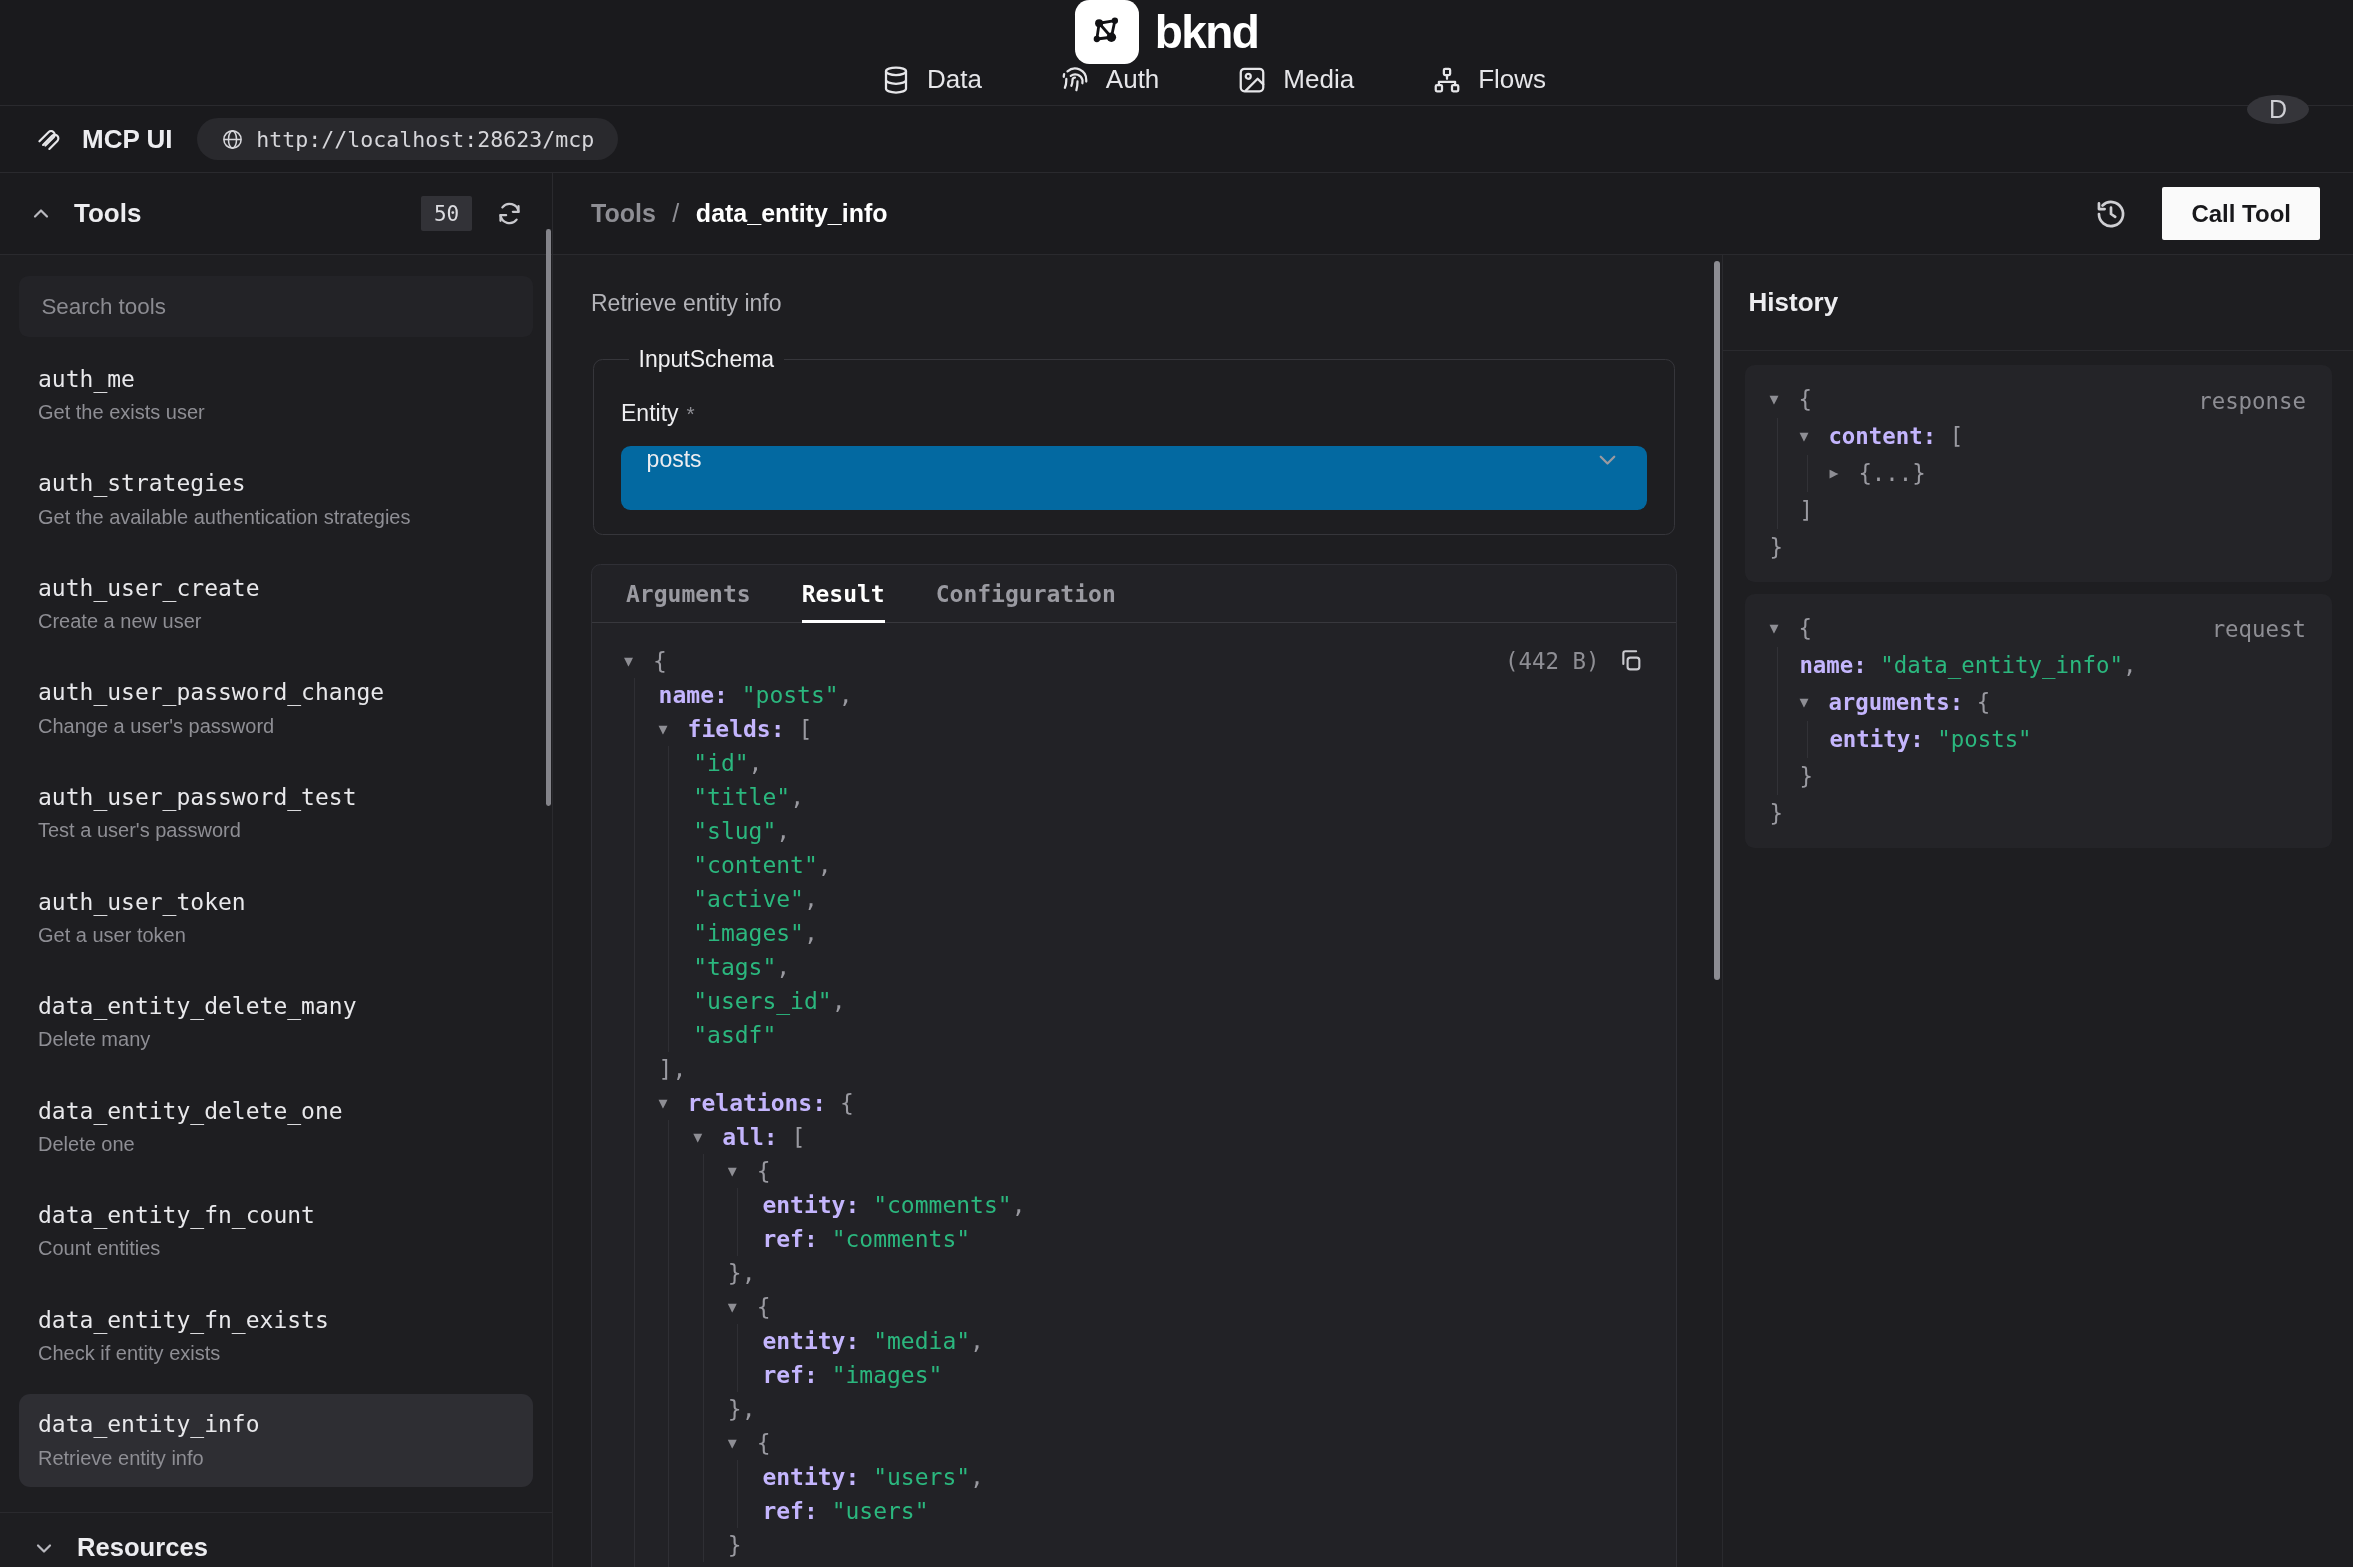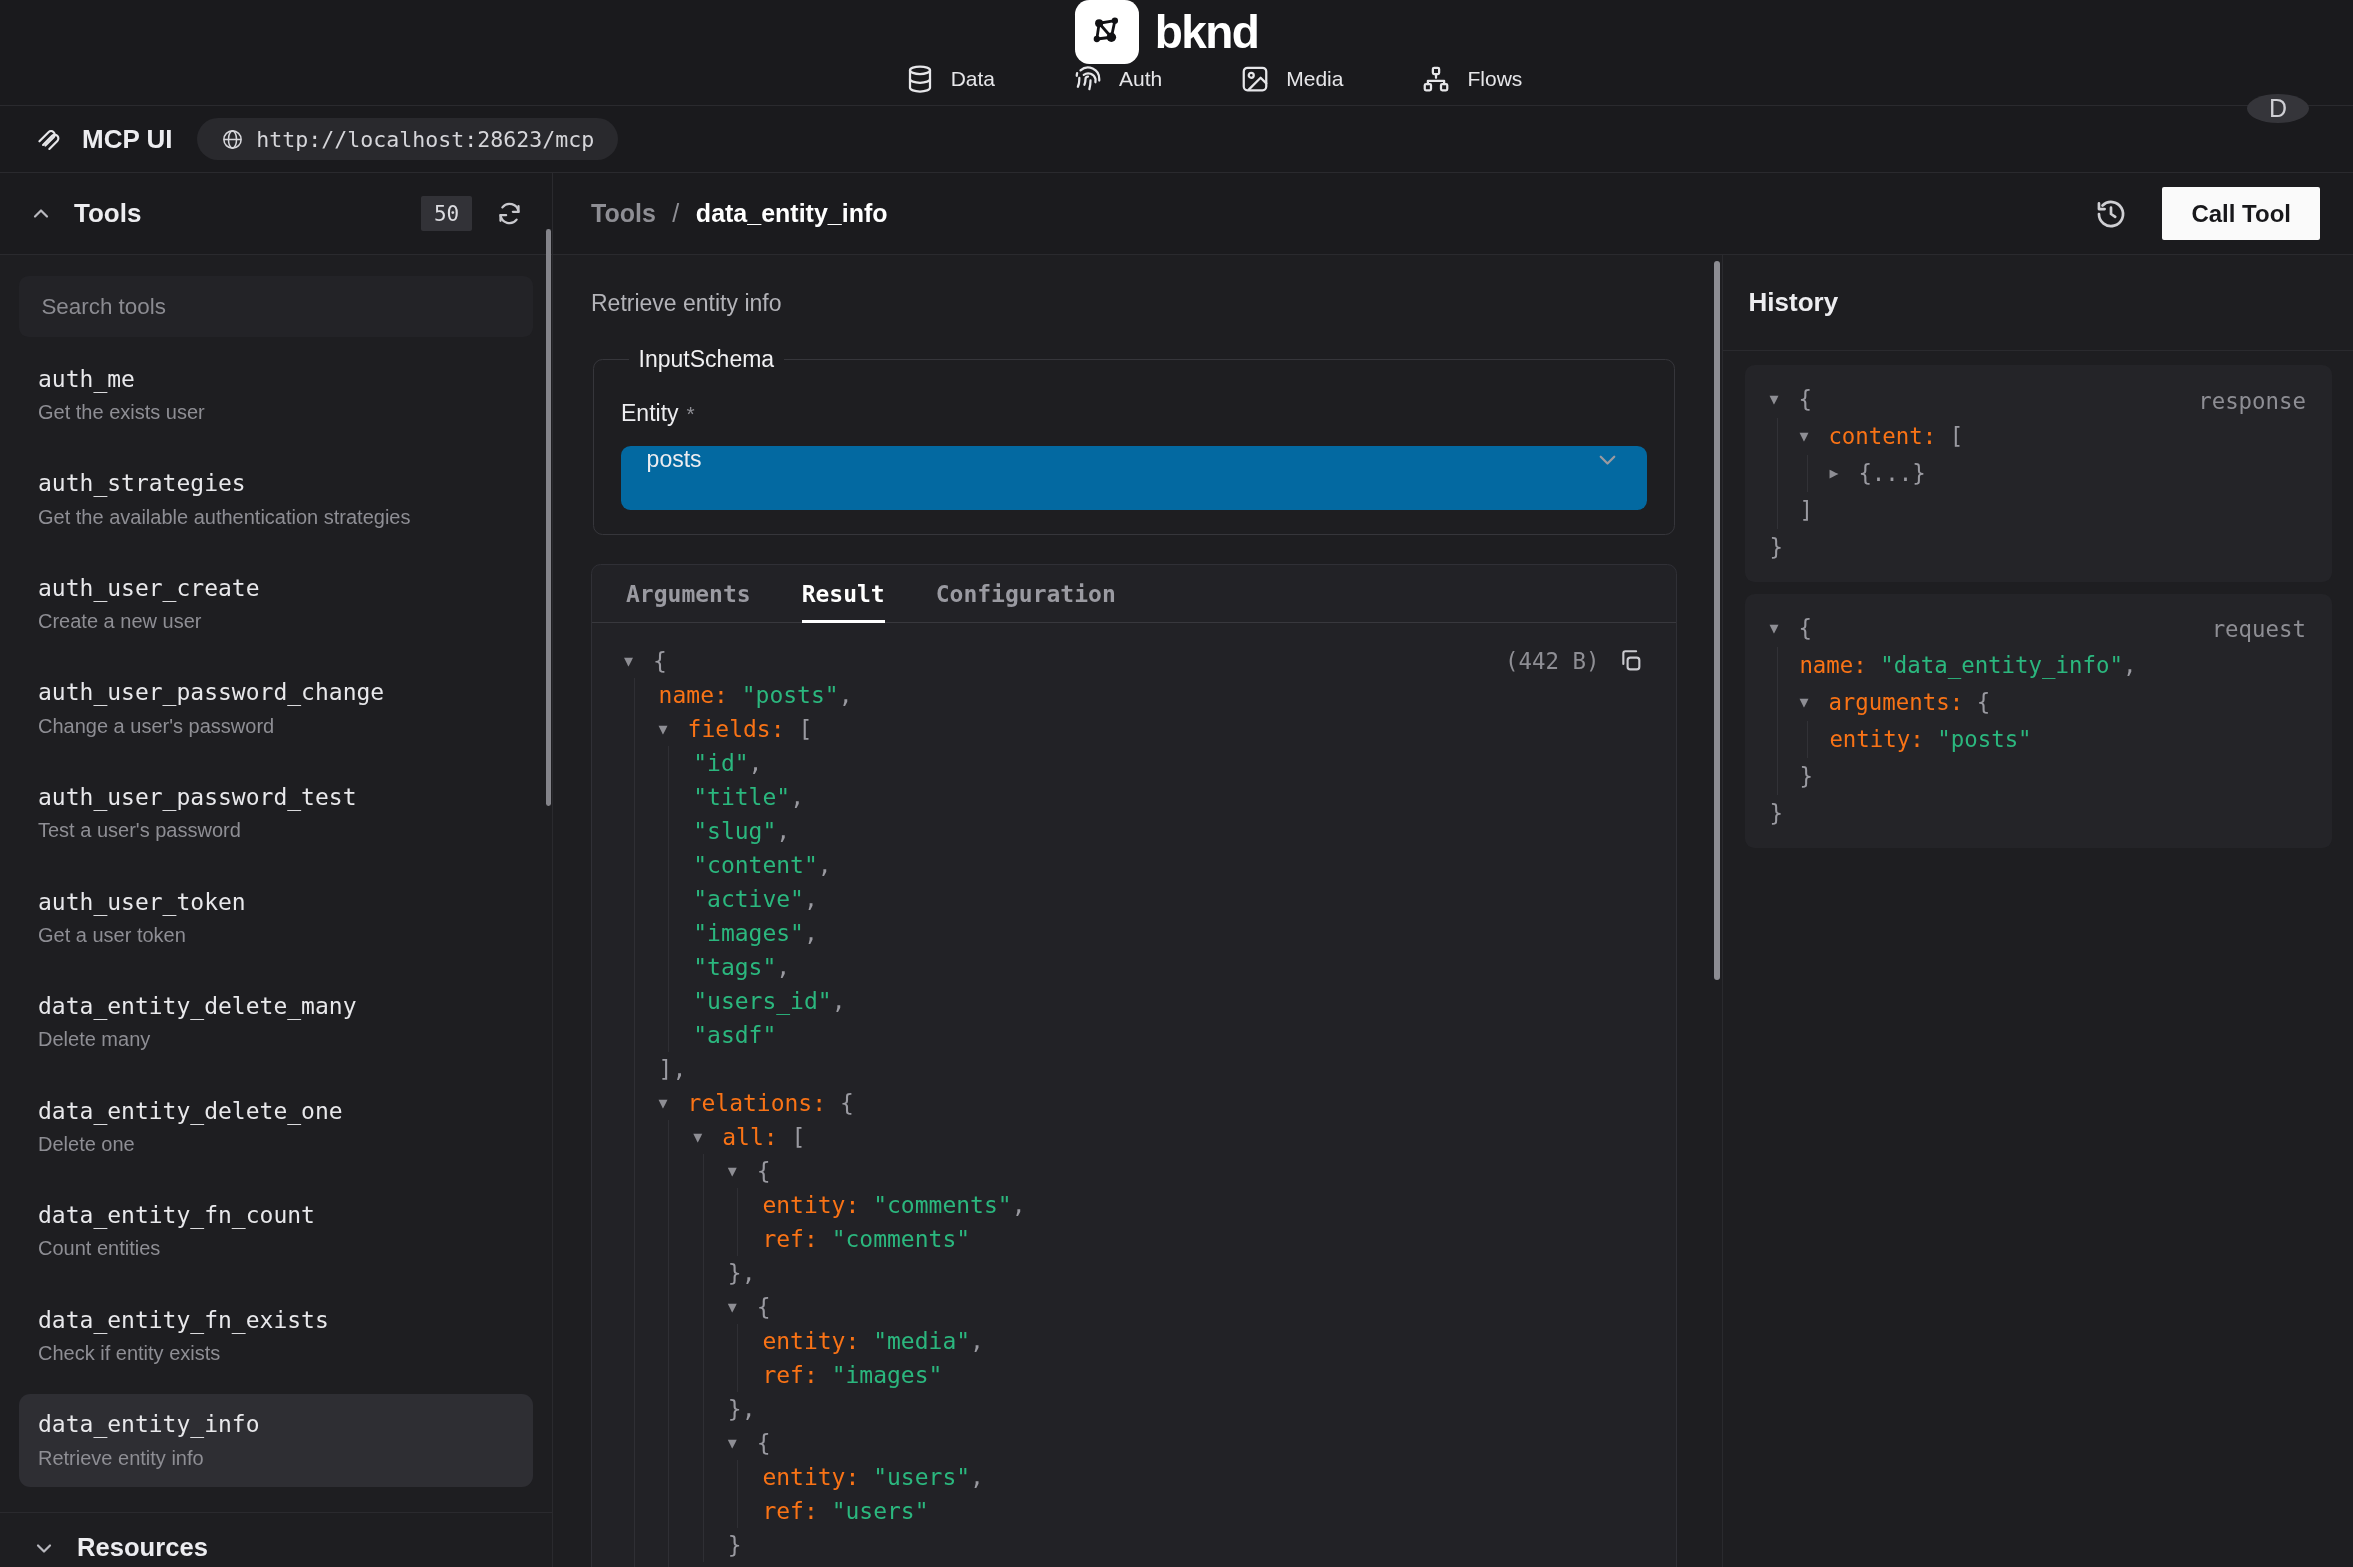--- a/index.html
+++ b/index.html
@@ -14,21 +14,21 @@
   
   .topbar {
     height:106px; background:#1a1a1d; border-bottom:0.8px solid #2a2a2e;
     display:flex; align-items:center; padding:0 45px 0 24px;flex-direction:column;
   }
   .logo { display:flex; align-items:center; gap:16px; }
   .logo-badge { width:64px; height:64px; background:#ffffff; border-radius:14.4px;
     display:flex; align-items:center; justify-content:center; }
   .logo-text { font-size:46px; font-weight:800; letter-spacing:-1.6px; color:#ffffff; }
   .topnav { display:flex; gap:78px; margin-left:94px; }
-  .nav-item { display:flex; align-items:center; gap:16px; font-size:21px; color:#e6e6e9; cursor:pointer; }
+  .nav-item { display:flex; align-items:flex-end; gap:16px; font-size:26px; color:#e6e6e9; cursor:pointer; }
   .nav-item svg { width:30px; height:30px; stroke:#e6e6e9; fill:none; stroke-width:1.8; stroke-linecap:round; stroke-linejoin:round; }
   .avatar { margin-left:auto; width:62px; height:62px; border-radius:50%; background:#35353a;
     color:#cfcfd4; display:flex; align-items:center; justify-content:center; font-size:25px; }
 
   
   .mcpbar { height:67px; background:#1a1a1d; border-bottom:0.8px solid #2a2a2e;
     display:flex; align-items:center; padding:0 34px; }
   .mcp-icon svg { width:29px; height:29px; stroke:#e6e6e9; fill:none; stroke-width:1.8; stroke-linecap:round; stroke-linejoin:round; }
   .mcp-title { font-size:26px; font-weight:700; margin-left:19px; }
   .url-pill { display:flex; align-items:center; gap:12.8px; background:#29292d; border-radius:798px;
@@ -93,21 +93,21 @@
   .tabbar { height:58px; border-bottom:0.8px solid #38383d; display:flex; padding:0 34px; gap:51px;font-weight:bold; }
   .tab { font-family:"DejaVu Sans Mono", monospace; font-size:23px; color:#9a9aa1;
     height:100%; display:flex; align-items:center; position:relative; cursor:pointer; }
   .tab.active { color:#ffffff; }
   .tab.active::after { content:""; position:absolute; left:0; right:0; bottom:-0.8px; height:3.2px; background:#ffffff; }
 
   .json-root { padding:21px 32px; font-family:"DejaVu Sans Mono", monospace; font-size:23px; line-height:34px; color:#ededf0; }
   .json-line { display:flex; align-items:center; white-space:pre; }
   .toggle { width:29px; color:#8e8e94; font-size:15px; flex:none; cursor:pointer; }
   .json-children { margin-left:9.6px; border-left:0.8px solid #2f2f34; padding-left:24px; }
-  .seg-key { font-weight:400; color:#f97316; }
+  .seg-key { font-weight:700; color:#c4b5fd; }
   .seg-str { color:#2bb77e; }
   .seg-punct { color:#9a9aa1; }
   .line-meta { margin-left:auto; color:#8e8e94; font-size:22.4px; display:flex; align-items:center; gap:19px; }
   .copy-btn { cursor:pointer; }
   .copy-btn svg { width:25.6px; height:25.6px; stroke:#c9c9ce; fill:none; stroke-width:2; stroke-linecap:round; stroke-linejoin:round; }
   .main-scrollbar { position:absolute; right:2.4px; top:6.4px; width:5.6px; height:719px;
     background:#8d8d93; border-radius:3.2px; }
 
   
   .history { width:632px; border-left:0.8px solid #2a2a2e; display:flex; flex-direction:column; }

